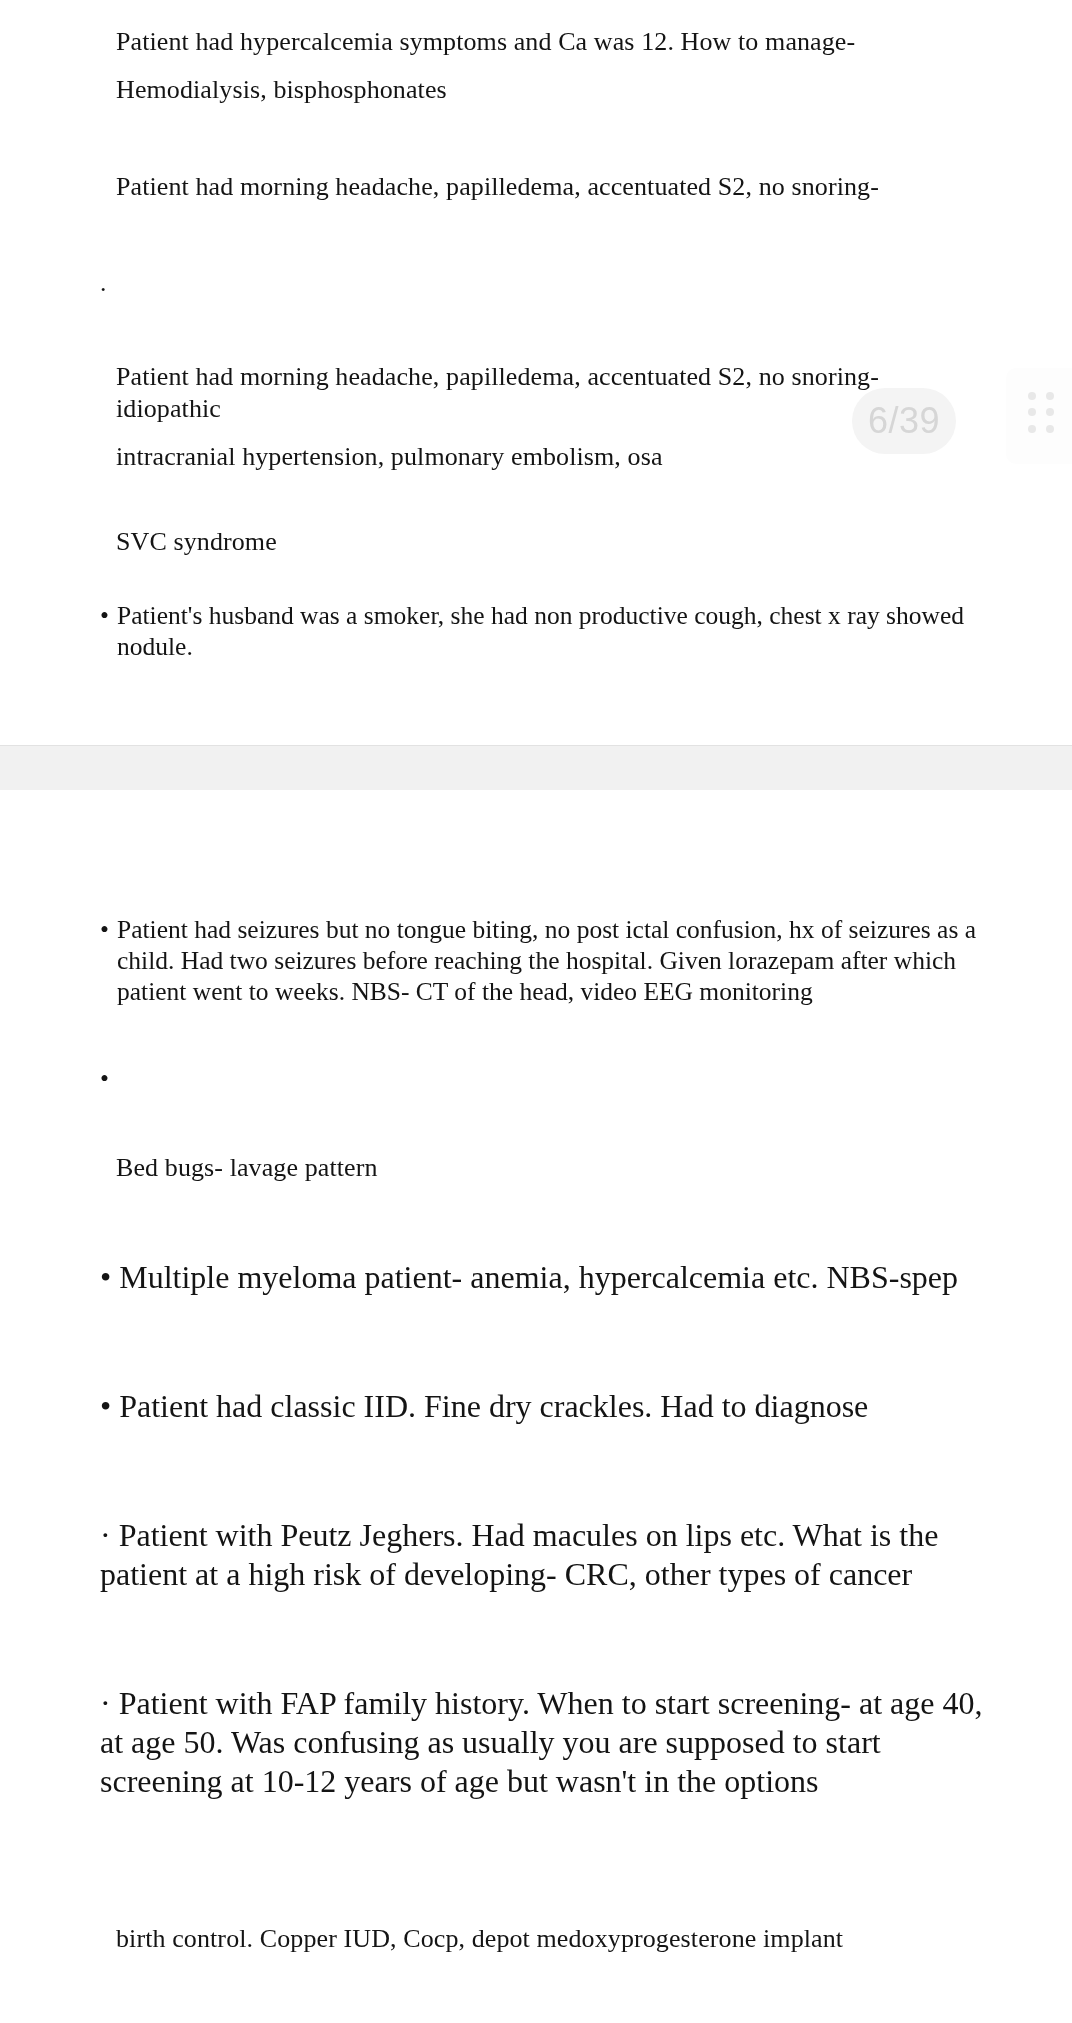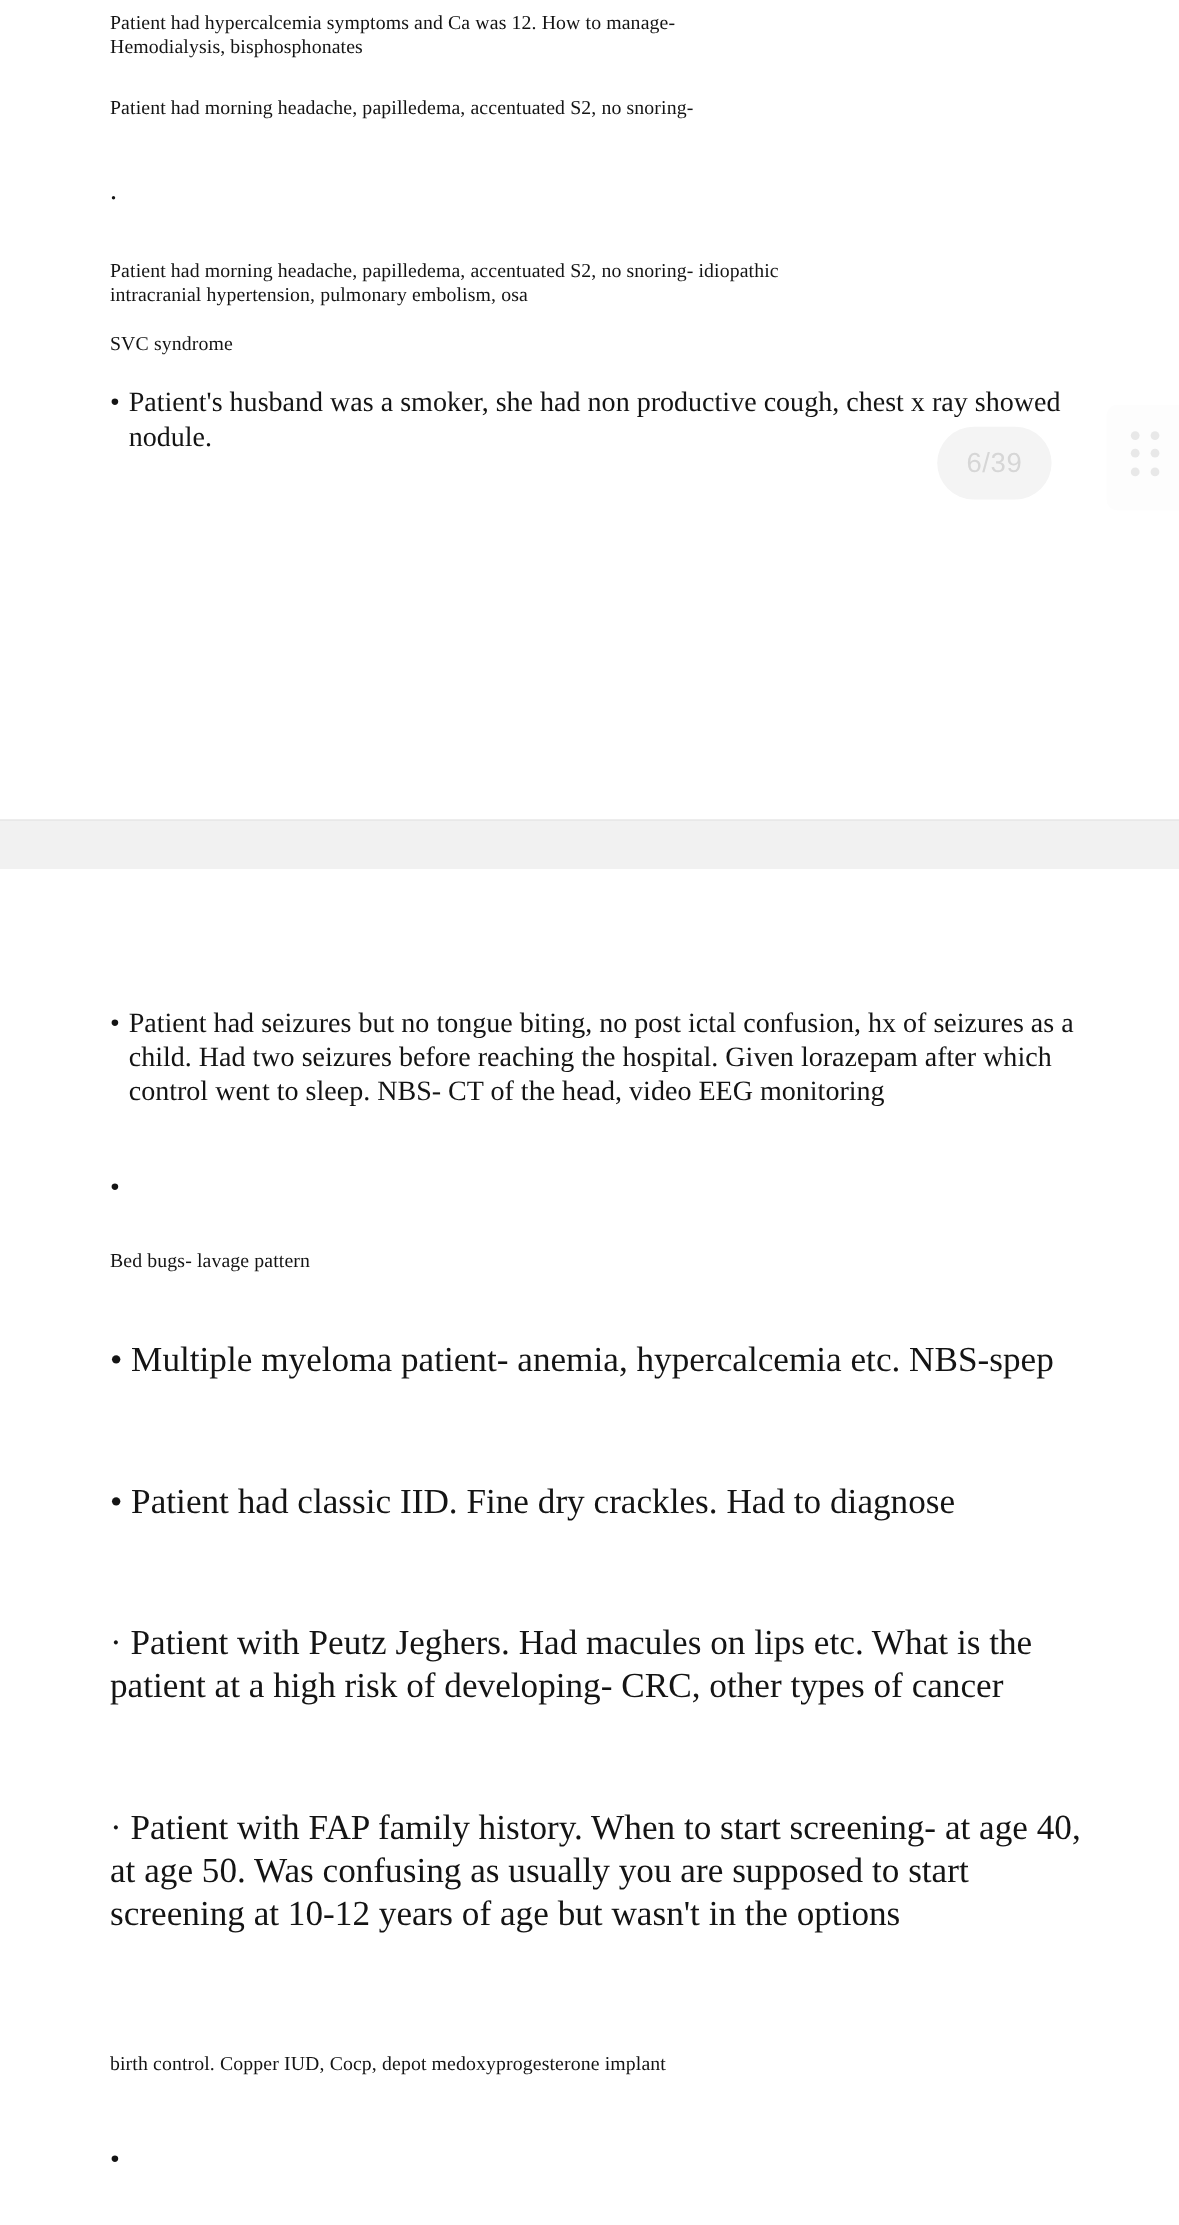--- a/index.html
+++ b/index.html
@@ -44,24 +44,24 @@
     border-bottom: 1px solid #fafafa;
   }
 
   .page-inner {
     position: relative;
     padding: 0 72px 0 100px;
   }
 
   
   .para {
-    font-size: 18px;
+    font-size: 26px;
     line-height: 1.22;
     letter-spacing: 0.1px;
-    margin: 0;
+    margin: 16px;
     color: #141414;
   }
 
   
   .bullet {
     position: relative;
     padding-left: 17px;
     font-size: 25.5px;
     line-height: 1.22;
     color: #141414;
@@ -109,21 +109,21 @@
     top: 388px;
     left: 852px;
     min-width: 104px;
     height: 66px;
     display: flex;
     align-items: center;
     justify-content: center;
     background: #f4f4f4;
     border-radius: 33px;
     color: #d6d6d6;
-    font-size: 25px;
+    font-size: 36px;
     font-family: "Liberation Sans", sans-serif;
     letter-spacing: 0.5px;
     z-index: 5;
     pointer-events: none;
   }
 
   
   .drag-handle {
     position: absolute;
     top: 392px;
@@ -212,21 +212,21 @@
   <div class="page-gap"></div>
 
   <section class="page" id="page-2">
     <div class="page-inner">
 
       <div class="s72"></div>
       <div class="s52"></div>
 
       <div class="bullet">
         <span class="bchar">•</span>
-        <span>Patient had seizures but no tongue biting, no post ictal confusion, hx of seizures as a child. Had two seizures before reaching the hospital. Given lorazepam after which control went to sleep. NBS- CT of the head, video EEG monitoring</span>
+        <span>Patient had seizures but no tongue biting, no post ictal confusion, hx of seizures as a child. Had two seizures before reaching the hospital. Given lorazepam after which patient went to weeks. NBS- CT of the head, video EEG monitoring</span>
       </div>
 
       <div class="s30"></div>
 
       <p class="lonebullet">•</p>
 
       <div class="s22"></div>
 
       <p class="para">Bed bugs- lavage pattern</p>
 

